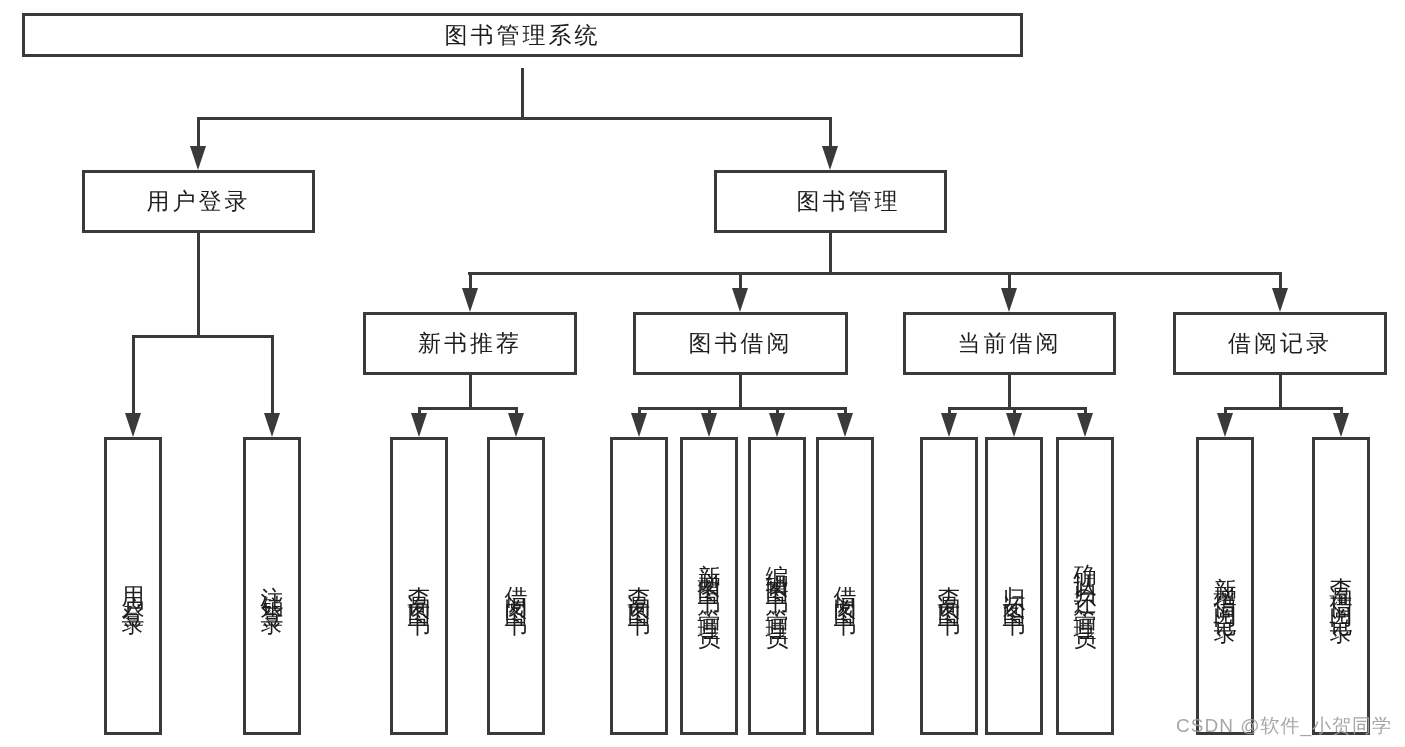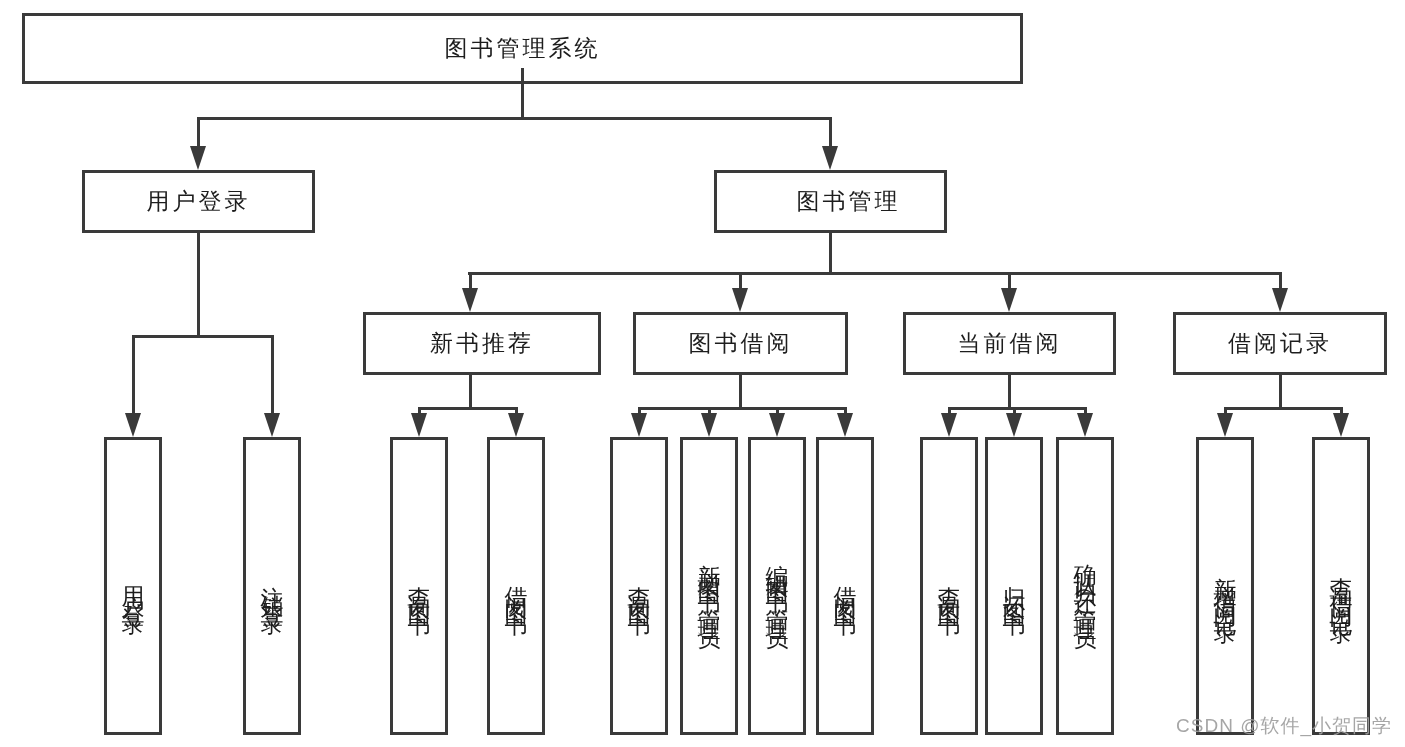--- a/index.html
+++ b/index.html
@@ -31,21 +31,21 @@
   .watermark{
     position:absolute;top:713px;right:13px;font-size:19px;letter-spacing:1px;
     color:rgba(158,158,158,0.92);z-index:5;white-space:nowrap;
   }
 </style>
 </head>
 <body>
 
 <div id="canvas">
 
-  <div class="box" style="left:22px;top:13px;width:1001px;height:71px;">
+  <div class="box" style="left:22px;top:13px;width:1001px;height:44px;">
     <span class="lbl">图书管理系统</span>
   </div>
 
   <div class="v" style="left:521px;top:68px;height:49px;"></div>
   <div class="h" style="left:197px;top:117px;width:635px;"></div>
   <div class="v" style="left:197px;top:117px;height:31px;"></div>
   <div class="arrow" style="left:190px;top:146px;"></div>
   <div class="v" style="left:829px;top:117px;height:31px;"></div>
   <div class="arrow" style="left:822px;top:146px;"></div>
 
@@ -67,21 +67,21 @@
   <div class="h" style="left:468px;top:272px;width:814px;"></div>
   <div class="v" style="left:469px;top:272px;height:18px;"></div>
   <div class="arrow" style="left:462px;top:288px;"></div>
   <div class="v" style="left:739px;top:272px;height:18px;"></div>
   <div class="arrow" style="left:732px;top:288px;"></div>
   <div class="v" style="left:1008px;top:272px;height:18px;"></div>
   <div class="arrow" style="left:1001px;top:288px;"></div>
   <div class="v" style="left:1279px;top:272px;height:18px;"></div>
   <div class="arrow" style="left:1272px;top:288px;"></div>
 
-  <div class="box" style="left:363px;top:312px;width:238px;height:63px;">
+  <div class="box" style="left:363px;top:312px;width:214px;height:63px;">
     <span class="lbl">新书推荐</span>
   </div>
   <div class="box" style="left:633px;top:312px;width:215px;height:63px;">
     <span class="lbl">图书借阅</span>
   </div>
   <div class="box" style="left:903px;top:312px;width:213px;height:63px;">
     <span class="lbl">当前借阅</span>
   </div>
   <div class="box" style="left:1173px;top:312px;width:214px;height:63px;">
     <span class="lbl">借阅记录</span>

